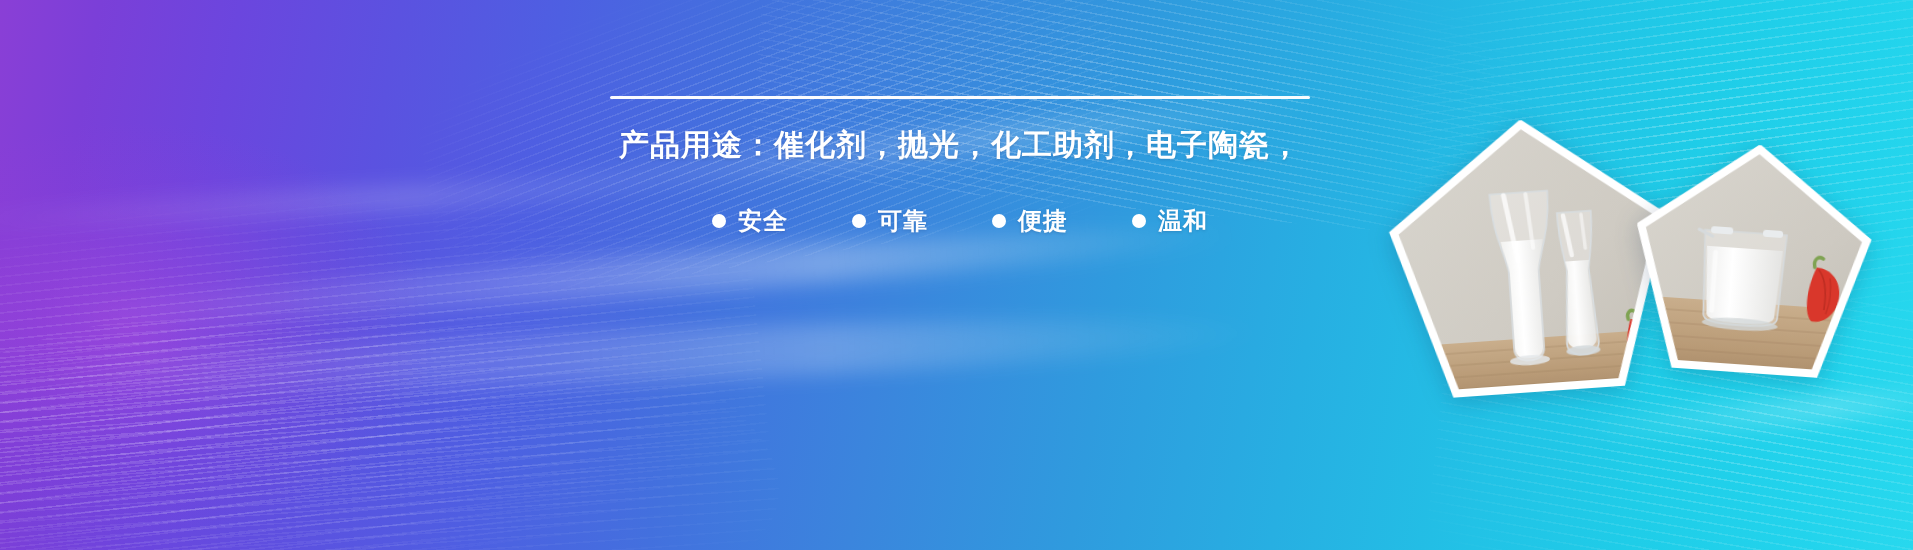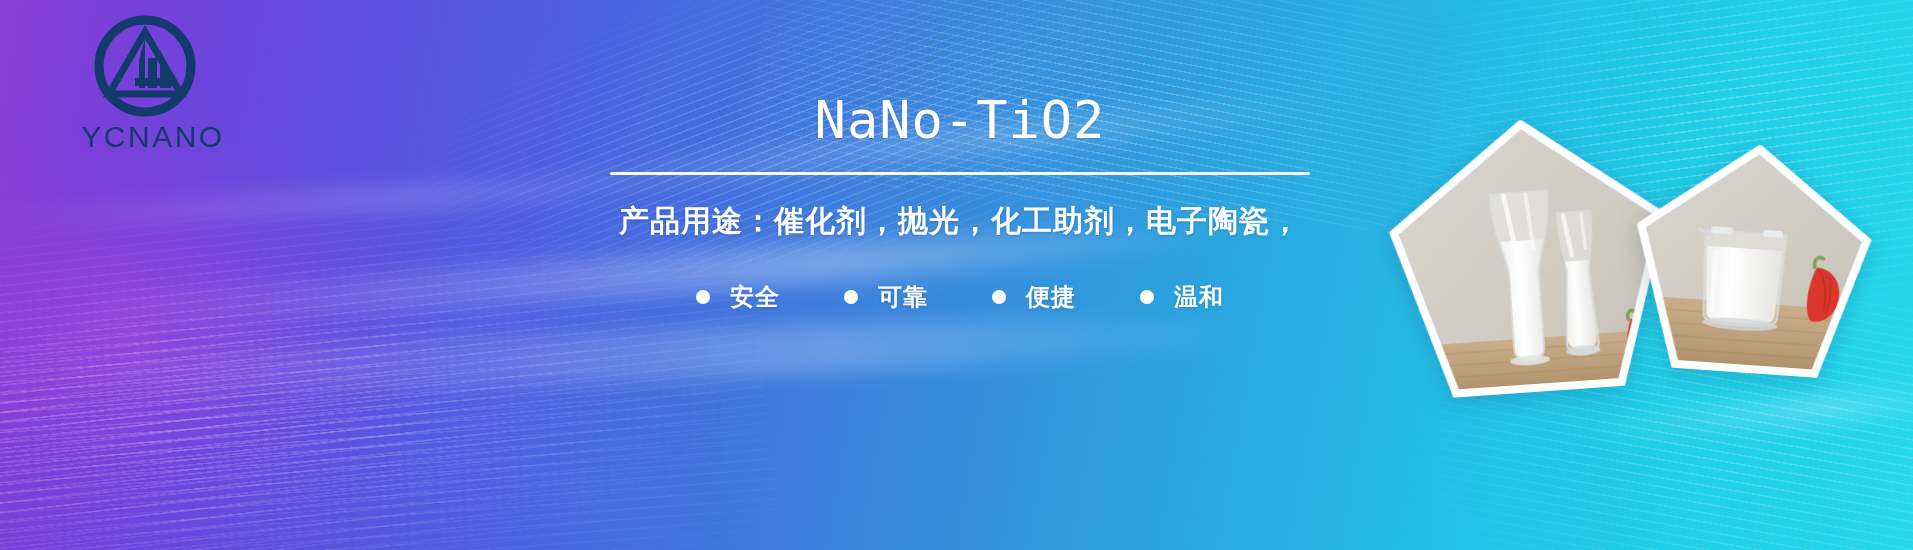--- a/index.html
+++ b/index.html
@@ -205,21 +205,21 @@
   .features{
     margin-top:38px;
     display:flex;
     justify-content:center;
     align-items:center;
     gap:64px;
   }
   .feature{
     display:flex;
     align-items:center;
-    gap:20px;
+    gap:12px;
     font-family:"DejaVu Sans","Liberation Sans",sans-serif;
     font-size:24px;
     font-weight:bold;
     letter-spacing:1px;
     color:#ffffff;
     text-shadow:0 1px 3px rgba(20,40,90,.22);
     white-space:nowrap;
   }
   .dot{
     width:14px;height:14px;border-radius:50%;
@@ -251,37 +251,23 @@
     <div class="wavefield wf-topright"></div>
     <div class="wavefield wf-right"></div>
     <div class="wavefield wf-rightbot"></div>
     <div class="swoosh sw1"></div>
     <div class="swoosh sw2"></div>
     <div class="swoosh sw3"></div>
     <div class="swoosh sw4"></div>
     <div class="swoosh sw5"></div>
   </div>
 
-  <div class="logo">
-    <div class="logo-mark">
-      <svg viewBox="0 0 104 104" width="104" height="104" aria-hidden="true">
-        <circle cx="52" cy="52" r="46" fill="none" stroke="#123A6B" stroke-width="9"></circle>
-        <path d="M52 18 L88 80 L16 80 Z" fill="none" stroke="#123A6B" stroke-width="7" stroke-linejoin="miter"></path>
-        <path d="M52 24 L52 74 L46 74 L46 46 Z" fill="#123A6B"></path>
-        <rect x="55" y="44" width="9" height="30" fill="#123A6B"></rect>
-        <path d="M67 36 L78 58 L78 74 L67 74 Z" fill="#123A6B"></path>
-        <rect x="42" y="64" width="38" height="8" fill="#123A6B"></rect>
-      </svg>
-    </div>
-    <div class="logo-word">YCNANO</div>
-  </div>
 
   <div class="content">
 
-    <div class="title">NaNo-TiO2</div>
 
     <div class="rule"></div>
 
     <div class="usage">
       <span class="usage-line">产品用途：催化剂，抛光，化工助剂，电子陶瓷，</span>
     </div>
 
     <div class="features">
       <div class="feature">
         <span class="dot"></span>

